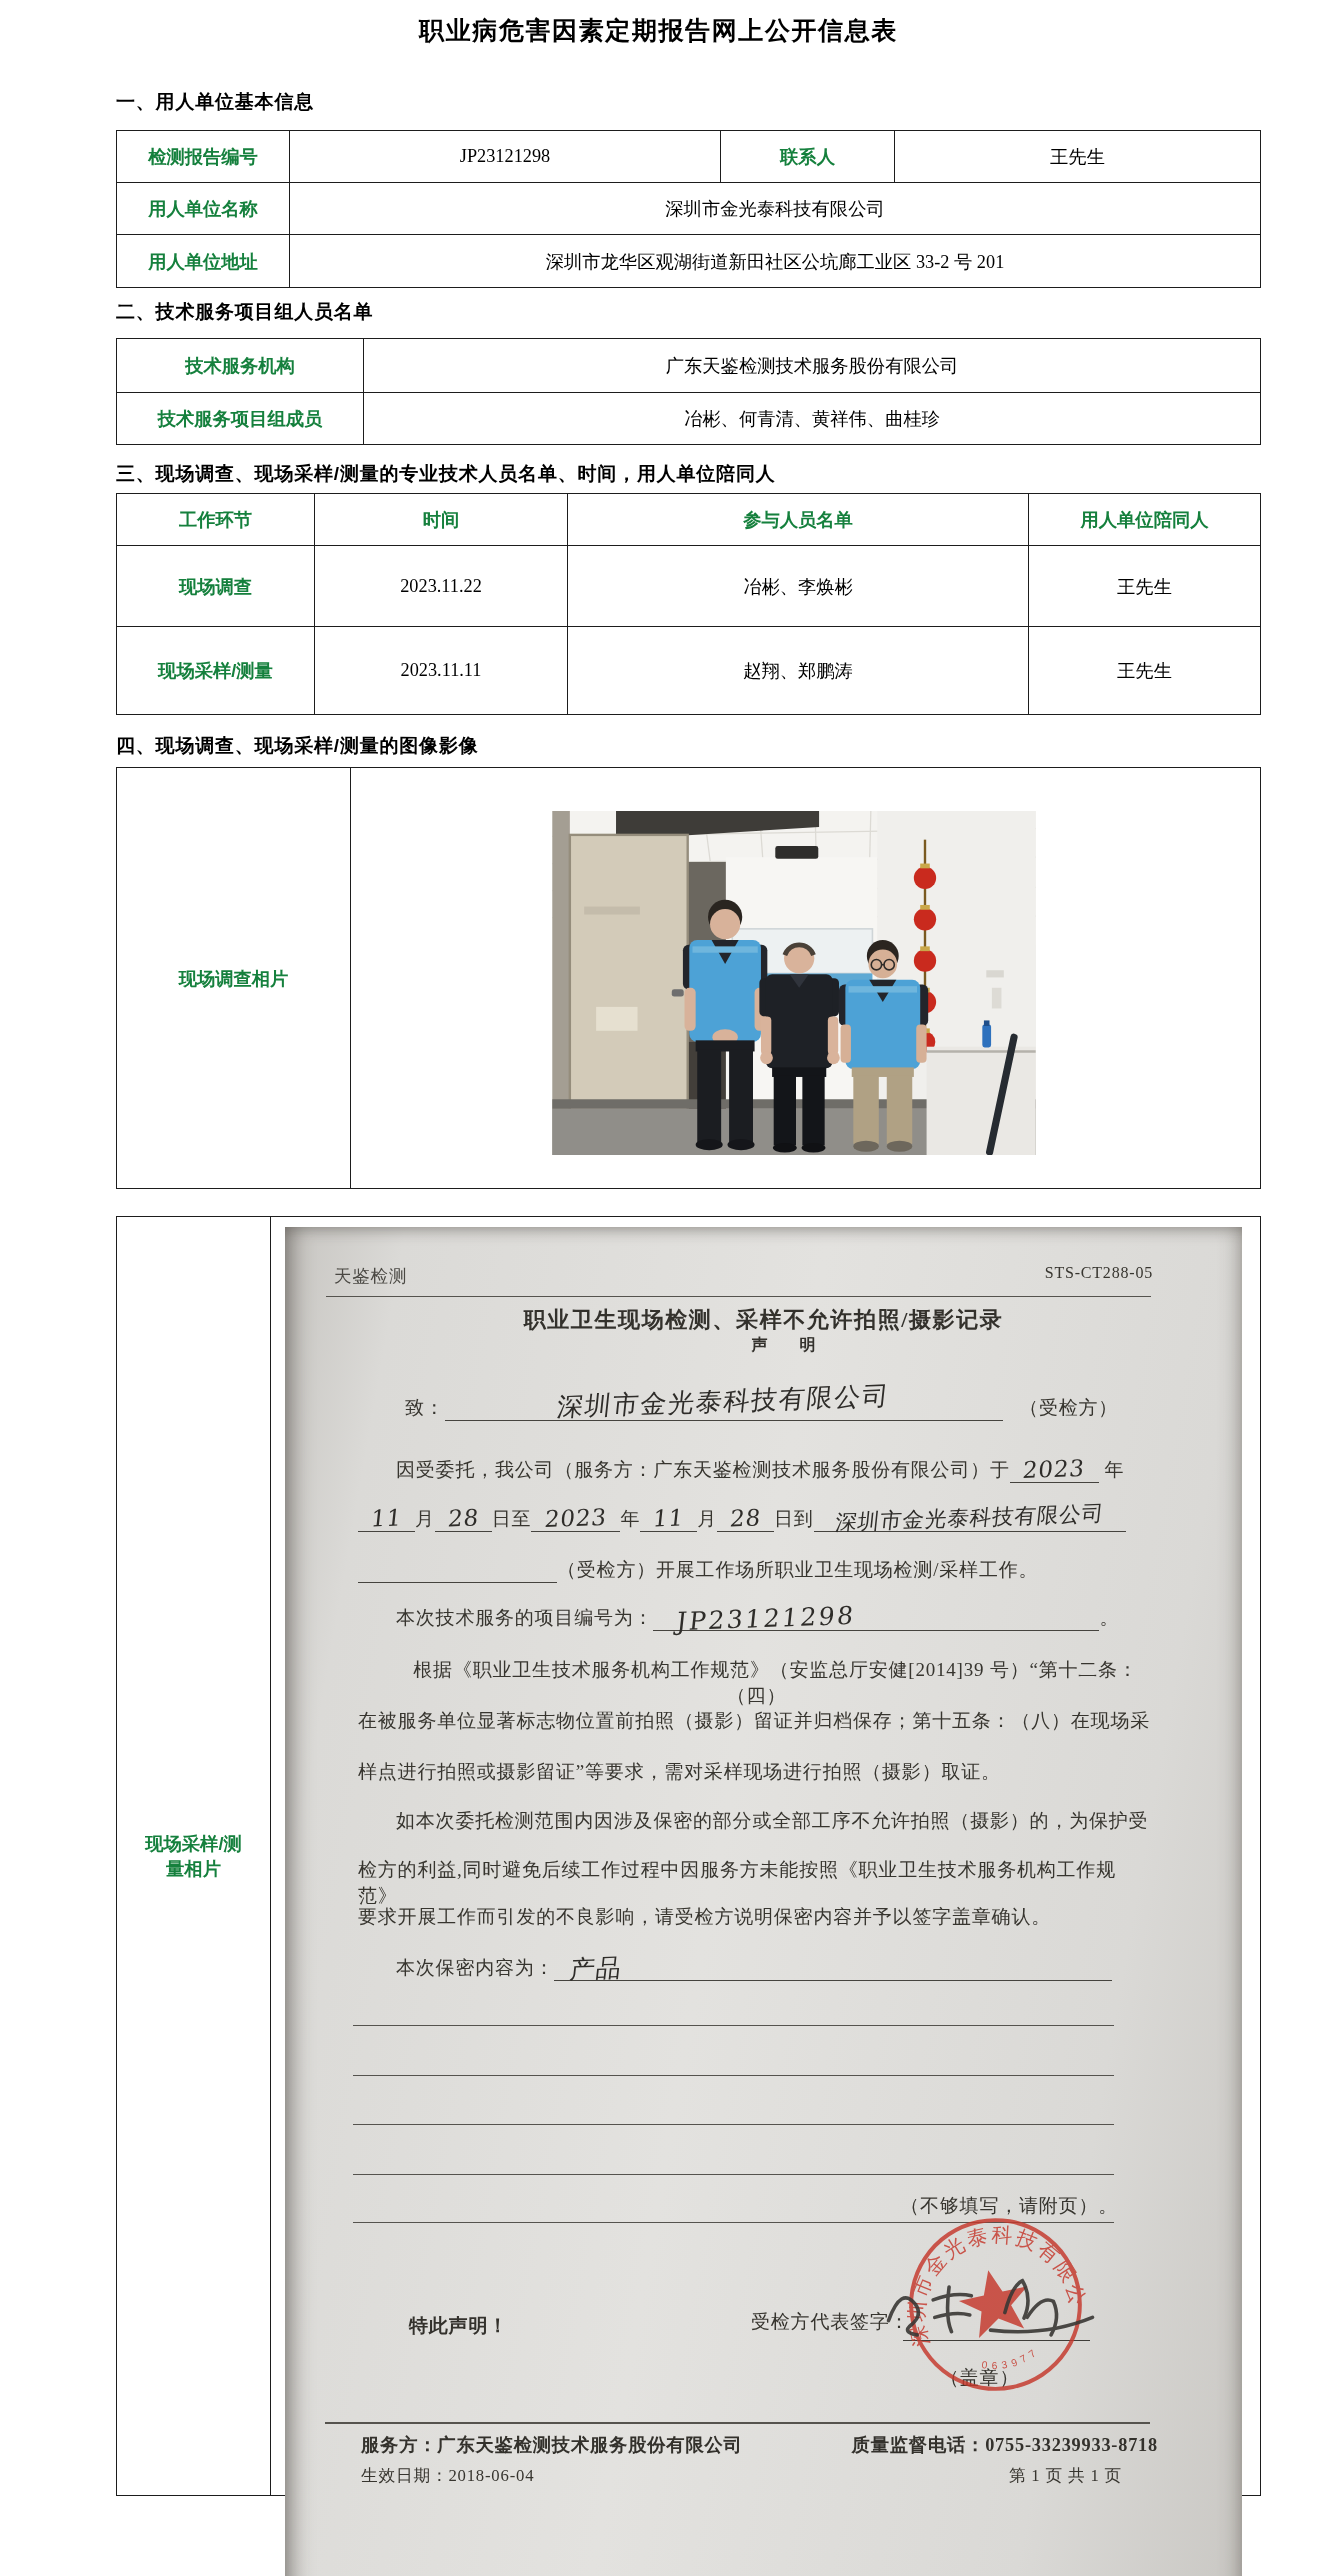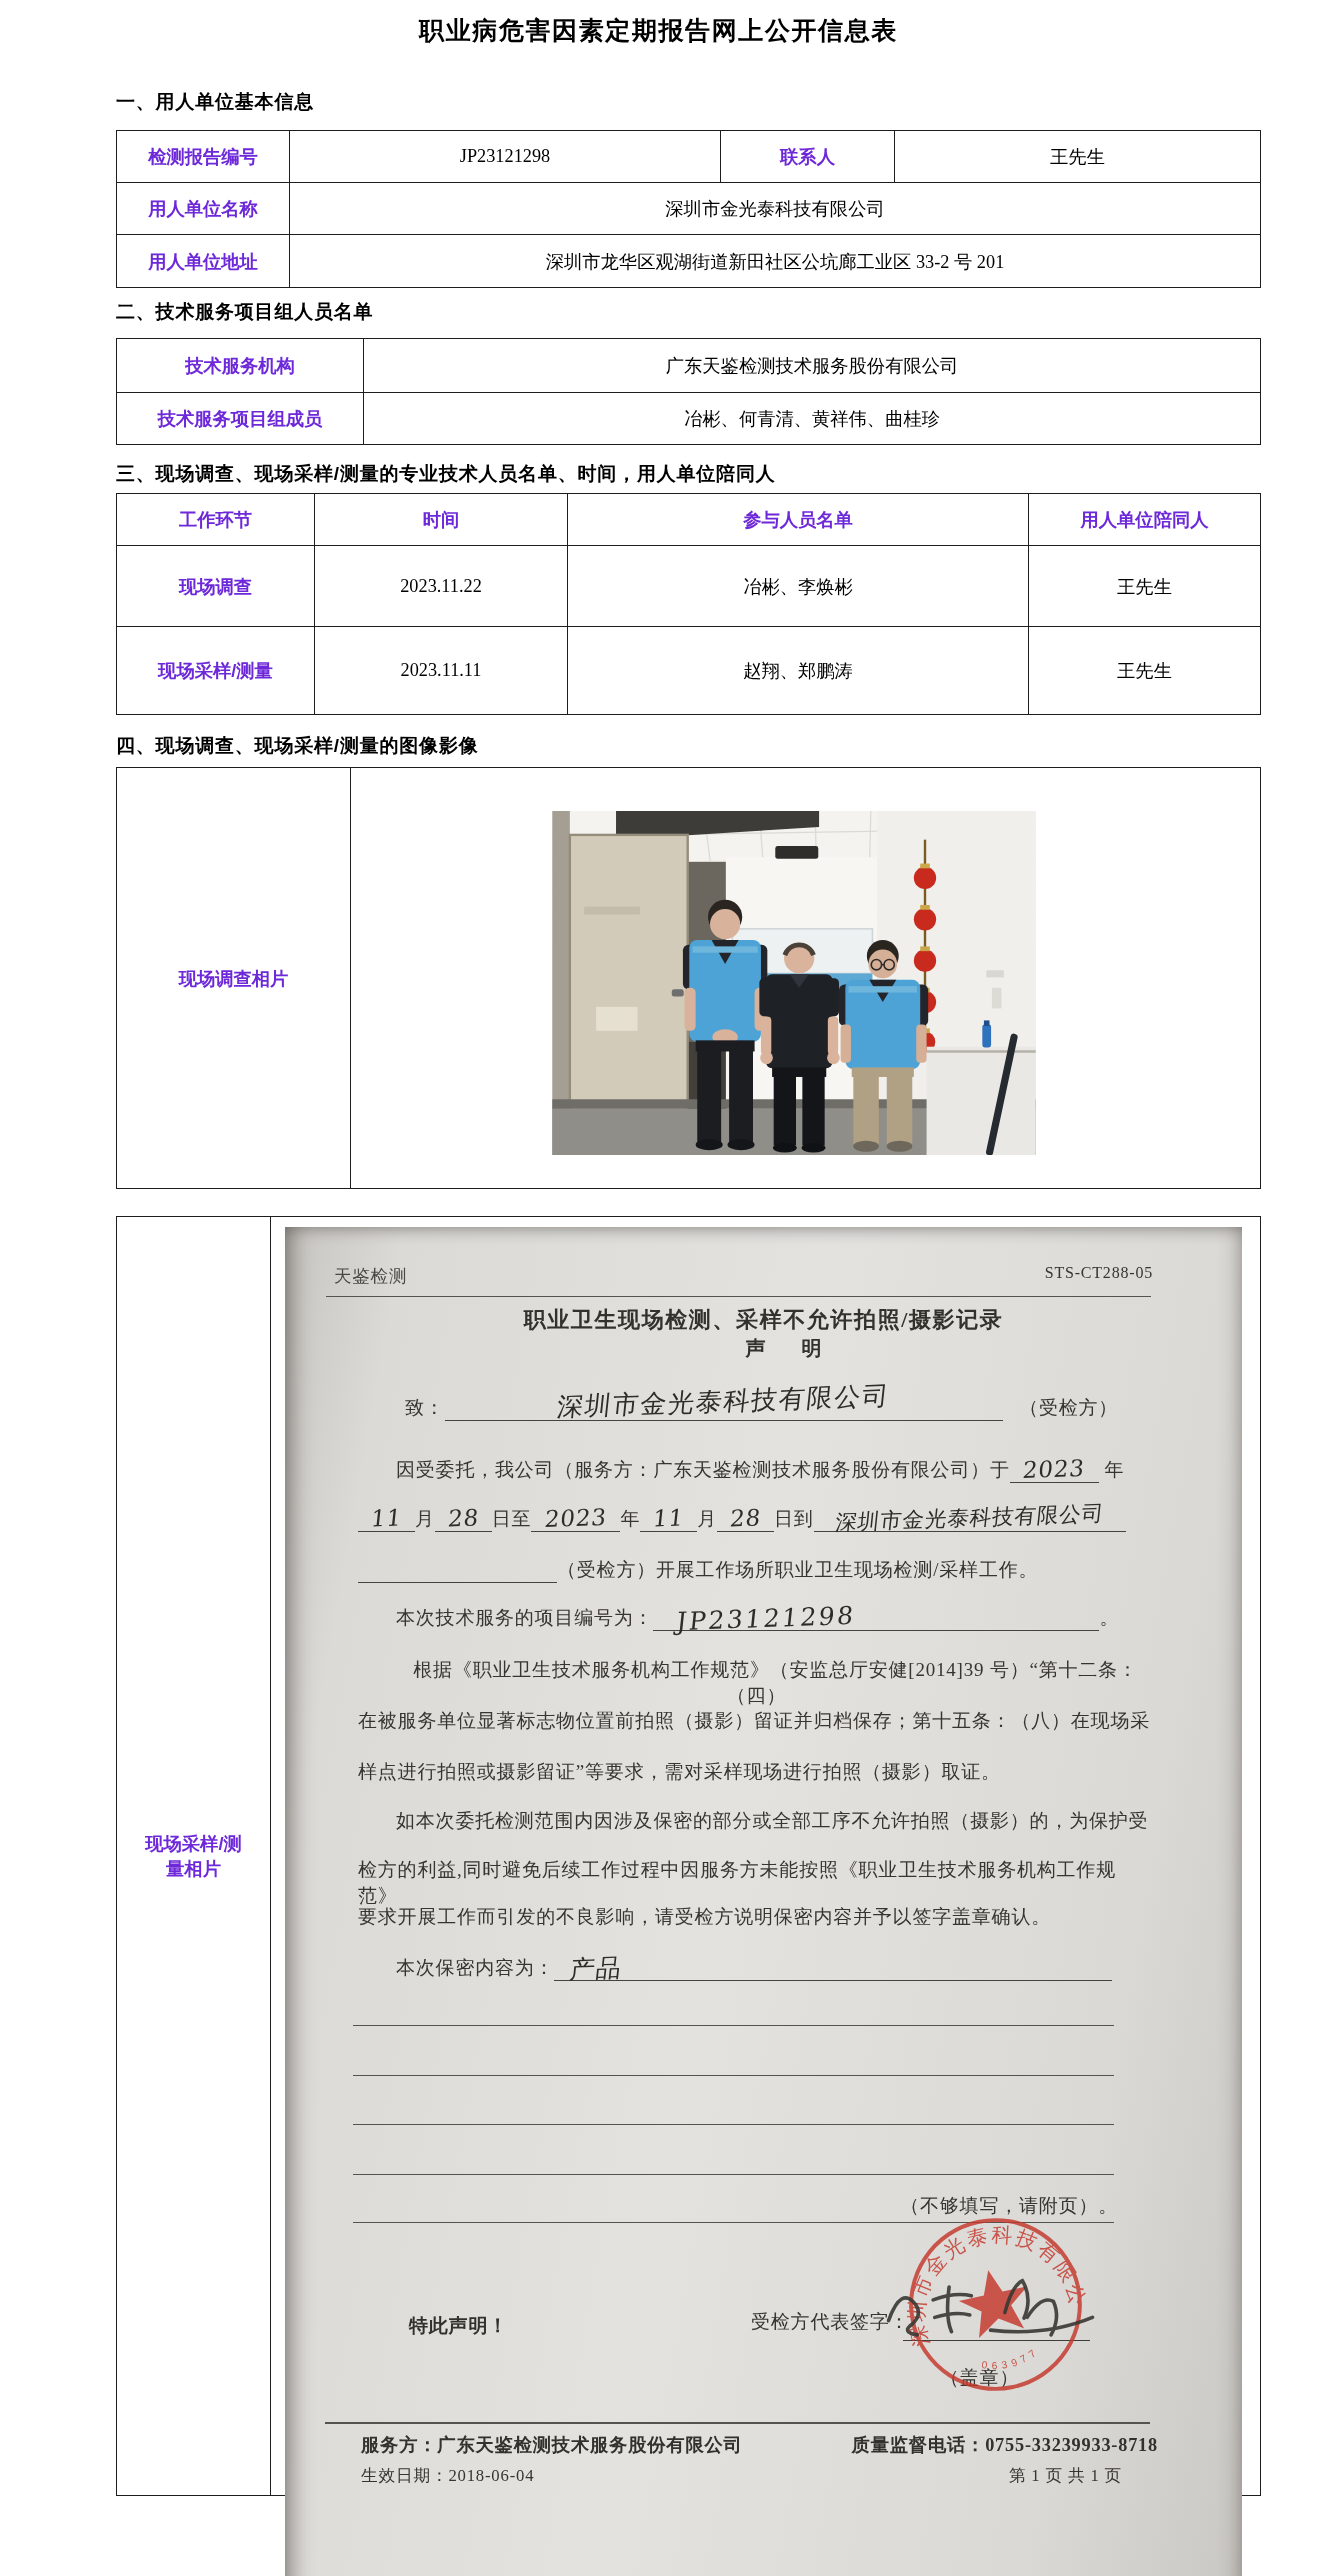--- a/index.html
+++ b/index.html
@@ -6,21 +6,21 @@
   .page{position:relative;width:1317px;height:2576px;background:#fff;overflow:hidden;
         font-family:"Liberation Sans",sans-serif;color:#111;}
   .abs{position:absolute;}
   .doc-title{left:0;width:1317px;top:14.3px;text-align:center;font-size:25px;font-weight:bold;
              letter-spacing:1.6px;color:#000;}
   .sec-head{left:116px;font-size:19px;font-weight:bold;color:#000;letter-spacing:0.8px;}
   .tbl{position:absolute;display:grid;border:1.6px solid #1d1d1d;background:#fff;box-sizing:border-box;}
   .c{display:flex;align-items:center;justify-content:center;text-align:center;
      border-left:1.6px solid #1d1d1d;border-top:1.6px solid #1d1d1d;box-sizing:border-box;padding:1.6px 4.8px;}
   .noL{border-left:none;} .noT{border-top:none;}
-  .lab{font-weight:bold;font-size:18.3px;color:#6d28d9;}
+  .lab{font-weight:bold;font-size:18.3px;color:#15803d;}
   .val{font-family:"Liberation Serif","DejaVu Serif",serif;font-size:18.3px;color:#000;}
   
   .photo1{left:552px;top:811px;width:484px;height:344px;overflow:hidden;background:#efeeeb;}
   
   .paper{left:285px;top:1227px;width:957px;height:1440px;overflow:hidden;
          background:linear-gradient(100deg,#c7c5c1 0%,#dbdad7 10%,#e3e2df 45%,#dad9d6 80%,#c9c7c3 100%);
          box-shadow:inset 16px 0 21px -9.6px rgba(66,60,54,.55),
                     inset -14.3px 0 19px -11px rgba(86,80,74,.45),
                     inset 0 12.8px 16px -11px rgba(96,90,84,.40),
                     inset 0 -11px 14.3px -9.6px rgba(96,90,84,.35);
@@ -215,21 +215,21 @@
     <div class="c noT"></div>
   </div>
 
   <div class="abs paper">
 
     <div class="abs p-print" style="left:49px;top:37px;font-size:17.5px;color:#4a4843;">天鉴检测</div>
     <div class="abs p-print" style="right:89px;top:37px;font-size:16px;">STS-CT288-05</div>
     <div class="abs rule" style="left:41px;top:69px;width:825px;"></div>
 
     <div class="abs p-print p-bold" style="left:0;right:0;top:78px;text-align:center;font-size:22px;letter-spacing:1.6px;">职业卫生现场检测、采样不允许拍照/摄影记录</div>
-    <div class="abs p-print p-bold" style="left:0;right:0;top:108px;text-align:center;font-size:20px;letter-spacing:8px;padding-left:48px;">声　明</div>
+    <div class="abs p-print p-bold" style="left:0;right:0;top:108px;text-align:center;font-size:16px;letter-spacing:8px;padding-left:48px;">声　明</div>
 
     <div class="abs p-print" style="left:120px;top:161px;">
       <span>致：</span><span class="blank" style="width:558px;height:32px;"><span class="hand hand-big">深圳市金光泰科技有限公司</span></span>
       <span style="margin-left:11px;">（受检方）</span>
     </div>
 
     <div class="abs p-print" style="left:73px;top:230px;width:797px;">
       <span style="margin-left:38px;">因受委托，我公司（服务方：广东天鉴检测技术服务股份有限公司）于</span><span class="blank" style="width:89px;"><span class="hand">2023</span></span>
       <span>年</span>
     </div>

